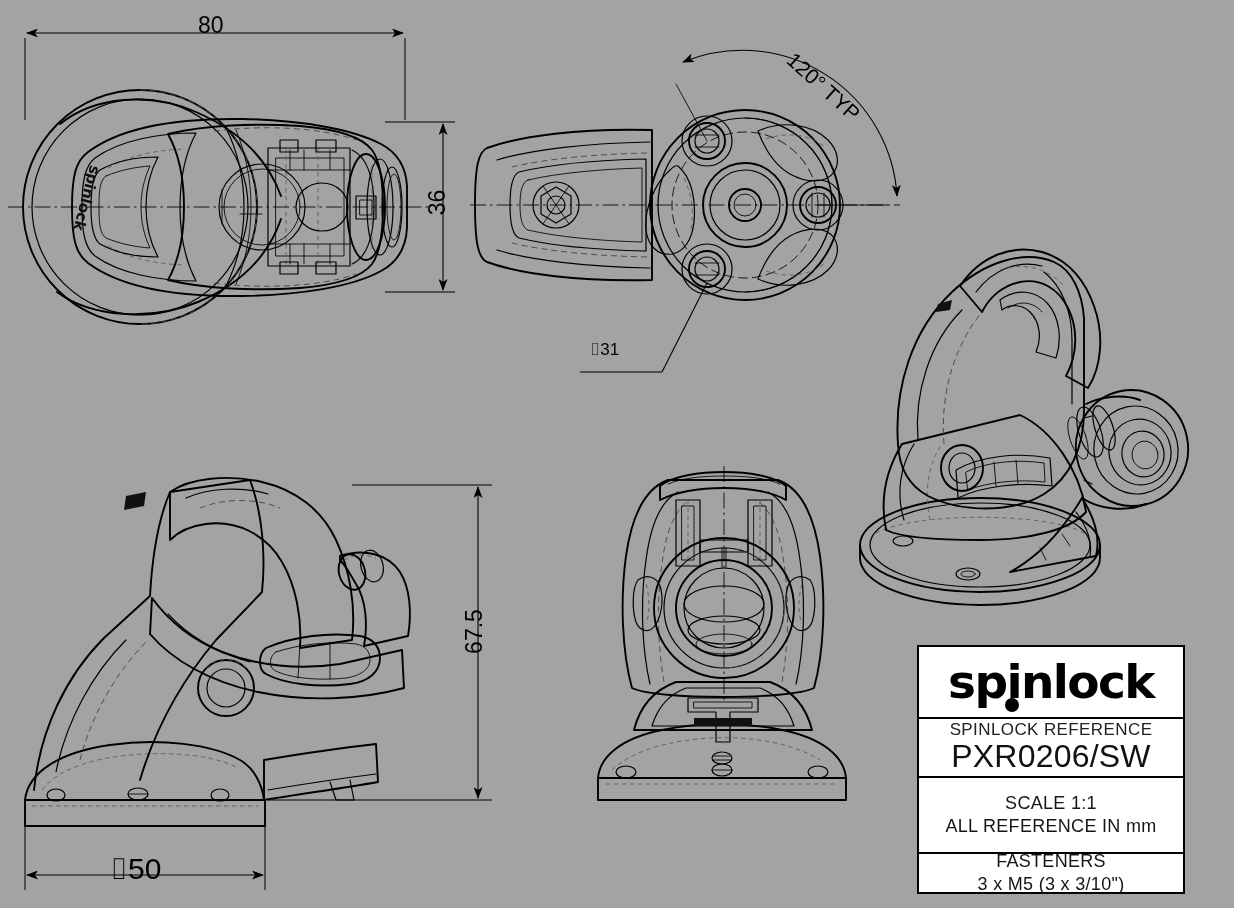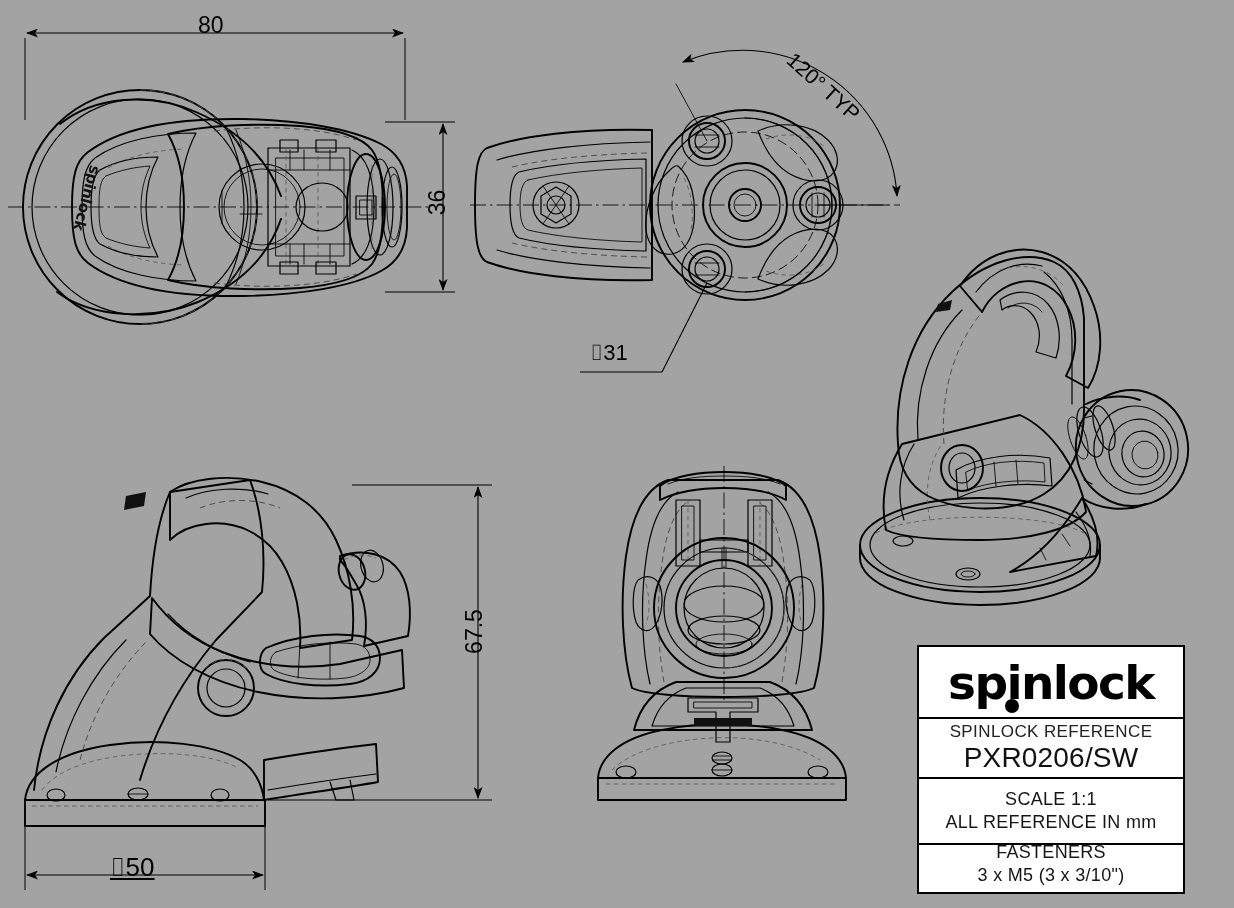--- a/index.html
+++ b/index.html
@@ -6,34 +6,34 @@
   body{width:1234px;height:908px;overflow:hidden;font-family:"Liberation Sans",sans-serif;}
   #sheet{position:relative;width:1234px;height:908px;background:#a3a3a3;}
   .svgwrap{position:absolute;left:0;top:0;width:1234px;height:908px;}
   .dimtext{position:absolute;color:#000;font-family:"Liberation Sans",sans-serif;white-space:nowrap;}
   
   #title-block{position:absolute;left:917px;top:645px;width:268px;height:249px;border:2px solid #000;box-sizing:border-box;display:flex;flex-direction:column;background:#fff;}
   .tb-row{border-bottom:2px solid #000;box-sizing:border-box;display:flex;flex-direction:column;align-items:center;justify-content:center;}
   .tb-row:last-child{border-bottom:none;}
   #tb-logo-row{height:72px;}
   #tb-ref-row{height:60px;}
-  #tb-scale-row{height:66px;}
+  #tb-scale-row{height:76px;}
   #tb-fast-row{height:38px;}
   .logo{position:relative;font-family:"DejaVu Sans",sans-serif;font-weight:bold;font-size:47px;letter-spacing:-1.6px;line-height:1;color:#000;}
   .logo-dot{position:absolute;left:57px;top:40px;width:14px;height:14px;border-radius:50%;background:#000;}
   .tb-small{font-size:17px;letter-spacing:.4px;color:#222;line-height:1.16;text-align:center;}
-  .tb-big{font-size:28px;letter-spacing:.2px;color:#111;line-height:1.12;text-align:right;}
+  .tb-big{font-size:32px;letter-spacing:.2px;color:#111;line-height:1.12;text-align:right;}
   .tb-mid{font-size:18px;letter-spacing:.3px;color:#161616;line-height:1.3;text-align:center;}
   
   #dim-80{left:198px;top:12px;font-size:23px;}
   #dim-36{left:425px;top:189px;font-size:23px;transform:rotate(-90deg);transform-origin:center center;}
   #dim-120{left:798px;top:48px;font-size:21px;transform:rotate(42deg);transform-origin:left top;}
-  #dim-31{left:590px;top:340px;font-size:22px;}
+  #dim-31{left:590px;top:340px;font-size:17px;}
   #dim-675{left:452px;top:618px;font-size:23px;transform:rotate(-90deg);transform-origin:center center;}
-  #dim-50{left:110px;top:852px;font-size:26px;text-decoration:underline;}
+  #dim-50{left:110px;top:852px;font-size:30px;}
   .brandtext{position:absolute;font-family:"DejaVu Sans",sans-serif;font-weight:bold;font-size:15px;letter-spacing:-.4px;color:#111;}
   #top-brand{left:104px;top:168px;transform:rotate(105deg);transform-origin:left top;}
 </style>
 </head>
 <body>
 
 <div id="sheet">
 
   <svg class="svgwrap" viewBox="0 0 1234 908">
     <defs>

